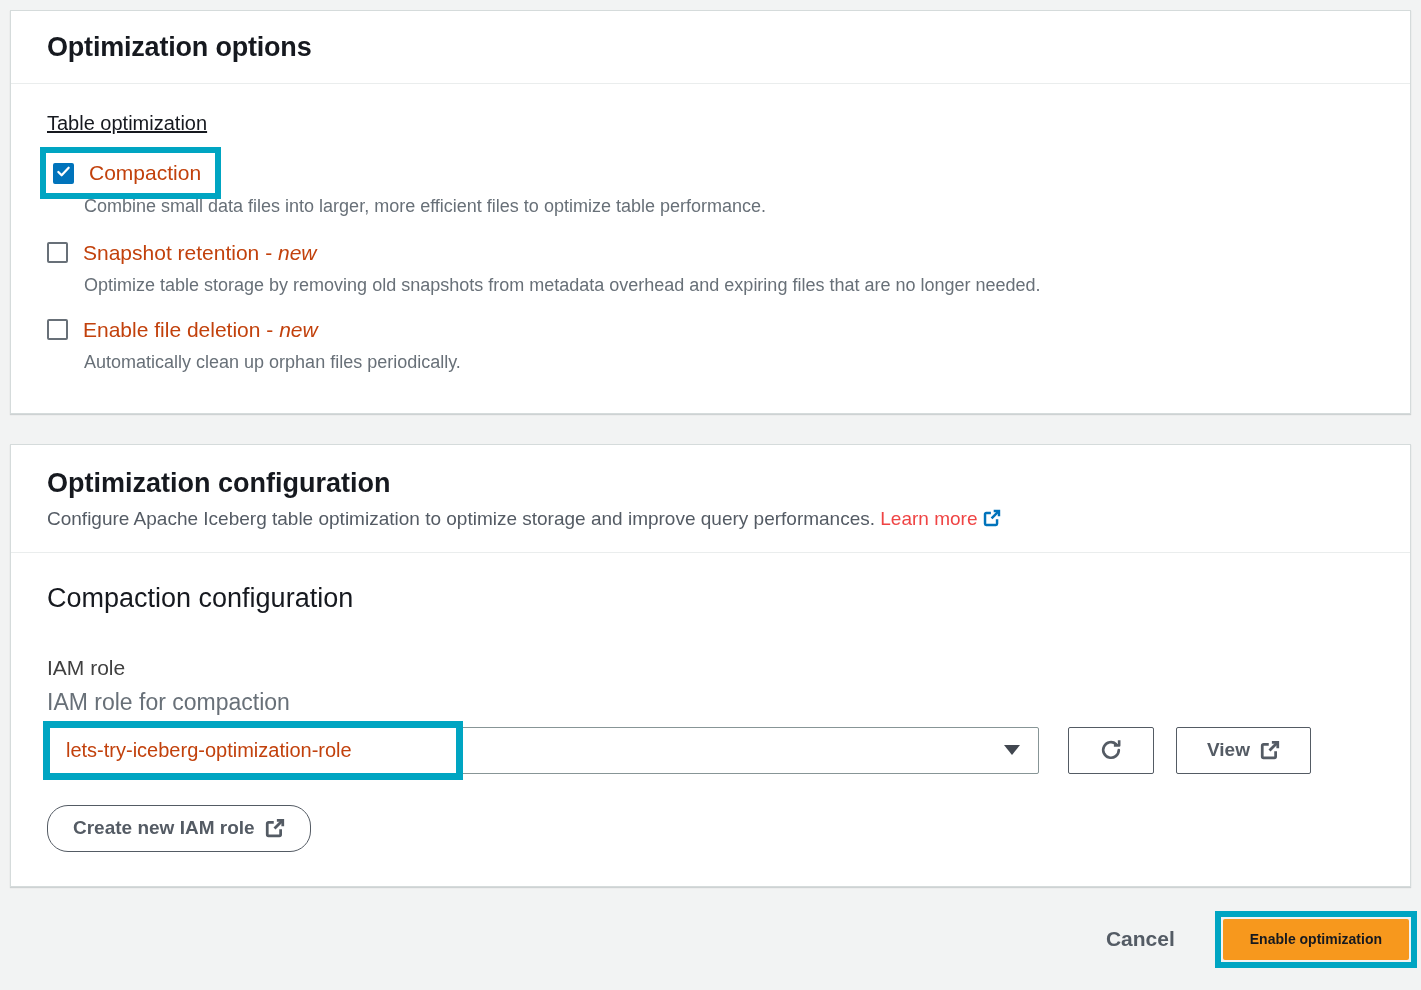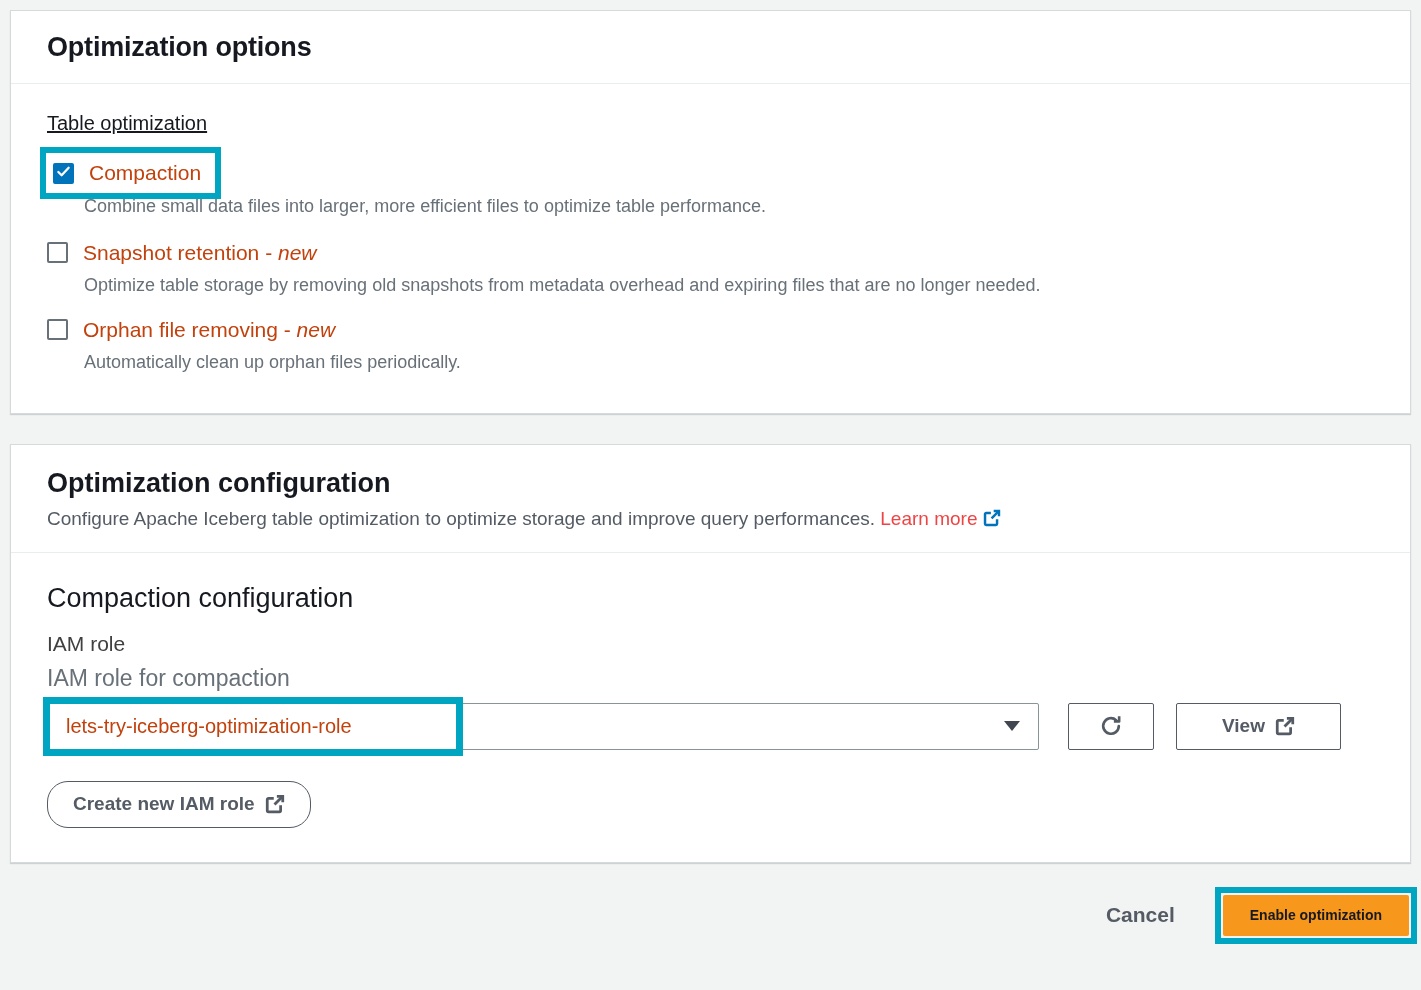--- a/index.html
+++ b/index.html
@@ -59,21 +59,21 @@
 
   
   .config-header { padding: 23px 36px 22px 36px; }
   .config-header h2 { font-size: 27px; font-weight: bold; margin-bottom: 9px; }
   .config-desc { font-size: 19px; color: #545b64; }
   .link { color: #ef4444; text-decoration: none; cursor: pointer; }
   .ext-icon { display: inline-block; vertical-align: -2px; margin-left: 6px; }
   .ext-icon svg { display: block; }
 
   .config-content { padding: 30px 36px 34px 36px; }
-  .sub-heading { font-size: 27px; font-weight: normal; color: #16191f; margin-bottom: 18px; }
+  .sub-heading { font-size: 27px; font-weight: normal; color: #16191f; margin-bottom: 42px; }
 
   .field-label { font-size: 21px; color: #404040; margin-bottom: 9px; }
   .field-desc  { font-size: 23px; color: #687078; margin-bottom: 11px; }
 
   .role-row { display: flex; align-items: stretch; }
   .select-wrap { position: relative; width: 992px; }
   .select-box {
     width: 100%; height: 47px;
     border: 1px solid #879596; border-radius: 2px; background: #fff;
     display: flex; align-items: center; justify-content: space-between;
@@ -92,21 +92,21 @@
   }
 
   .btn {
     display: inline-flex; align-items: center; justify-content: center; gap: 10px;
     height: 47px; border: 1px solid #545b64; border-radius: 2px;
     background: #fff; color: #545b64; font-weight: bold; font-size: 19px;
     cursor: pointer; font-family: inherit;
   }
   .btn svg { display: block; }
   .btn-refresh { width: 86px; margin-left: 29px; }
-  .btn-view { width: 165px; margin-left: 22px; padding: 0 20px; }
+  .btn-view { width: 135px; margin-left: 22px; padding: 0 20px; }
   .btn-create { margin-top: 31px; padding: 0 25px; border-radius: 21px; }
 
   
   .footer-actions {
     display: flex; align-items: center; justify-content: flex-end;
     margin: 24px 4px 0 10px;
   }
   .cancel-link {
     font-size: 21px; font-weight: bold; color: #545b64;
     background: none; border: none; cursor: pointer; font-family: inherit;
@@ -148,21 +148,21 @@
     
     <div class="option-row opt-gap-1">
       <span class="checkbox"></span>
       <span class="option-label"><span>Snapshot retention -</span> <em>new</em></span>
     </div>
     <div class="option-desc desc-gap">Optimize table storage by removing old snapshots from metadata overhead and expiring files that are no longer needed.</div>
 
     
     <div class="option-row opt-gap-2">
       <span class="checkbox"></span>
-      <span class="option-label"><span>Orphan file removing -</span> <em>new</em></span>
+      <span class="option-label"><span>Enable file deletion -</span> <em>new</em></span>
     </div>
     <div class="option-desc desc-gap">Automatically clean up orphan files periodically.</div>
   </div>
 </section>
 
 <section class="card" id="card-config">
   <div class="config-header">
     <h2>Optimization configuration</h2>
     <div class="config-desc">
       <span>Configure Apache Iceberg table optimization to optimize storage and improve query performances.</span>

